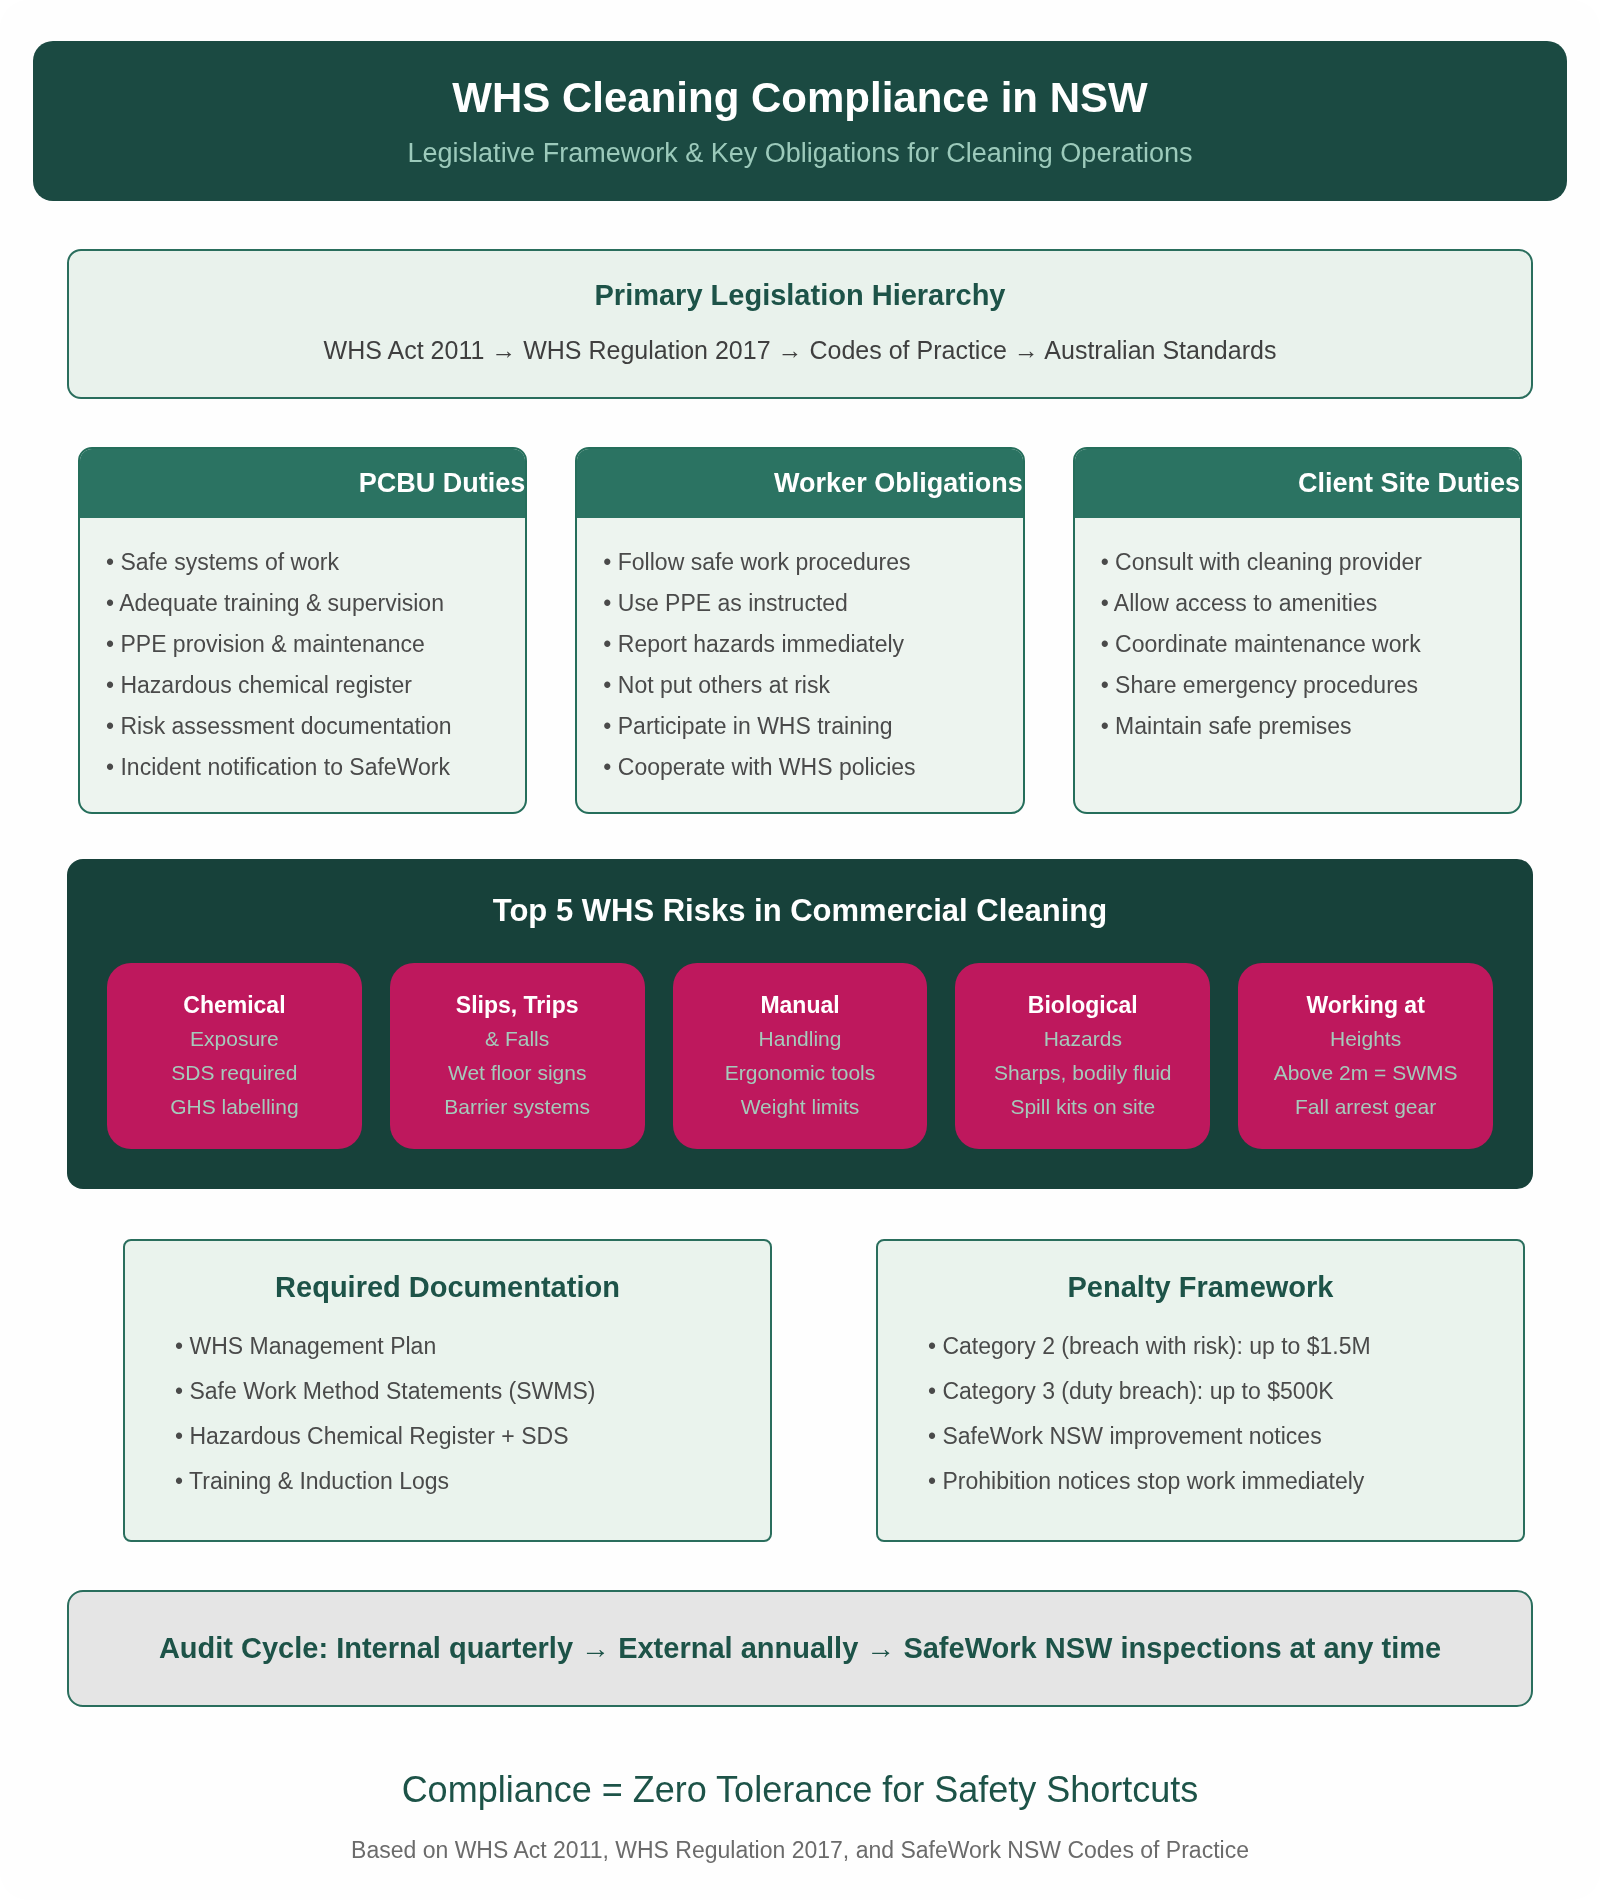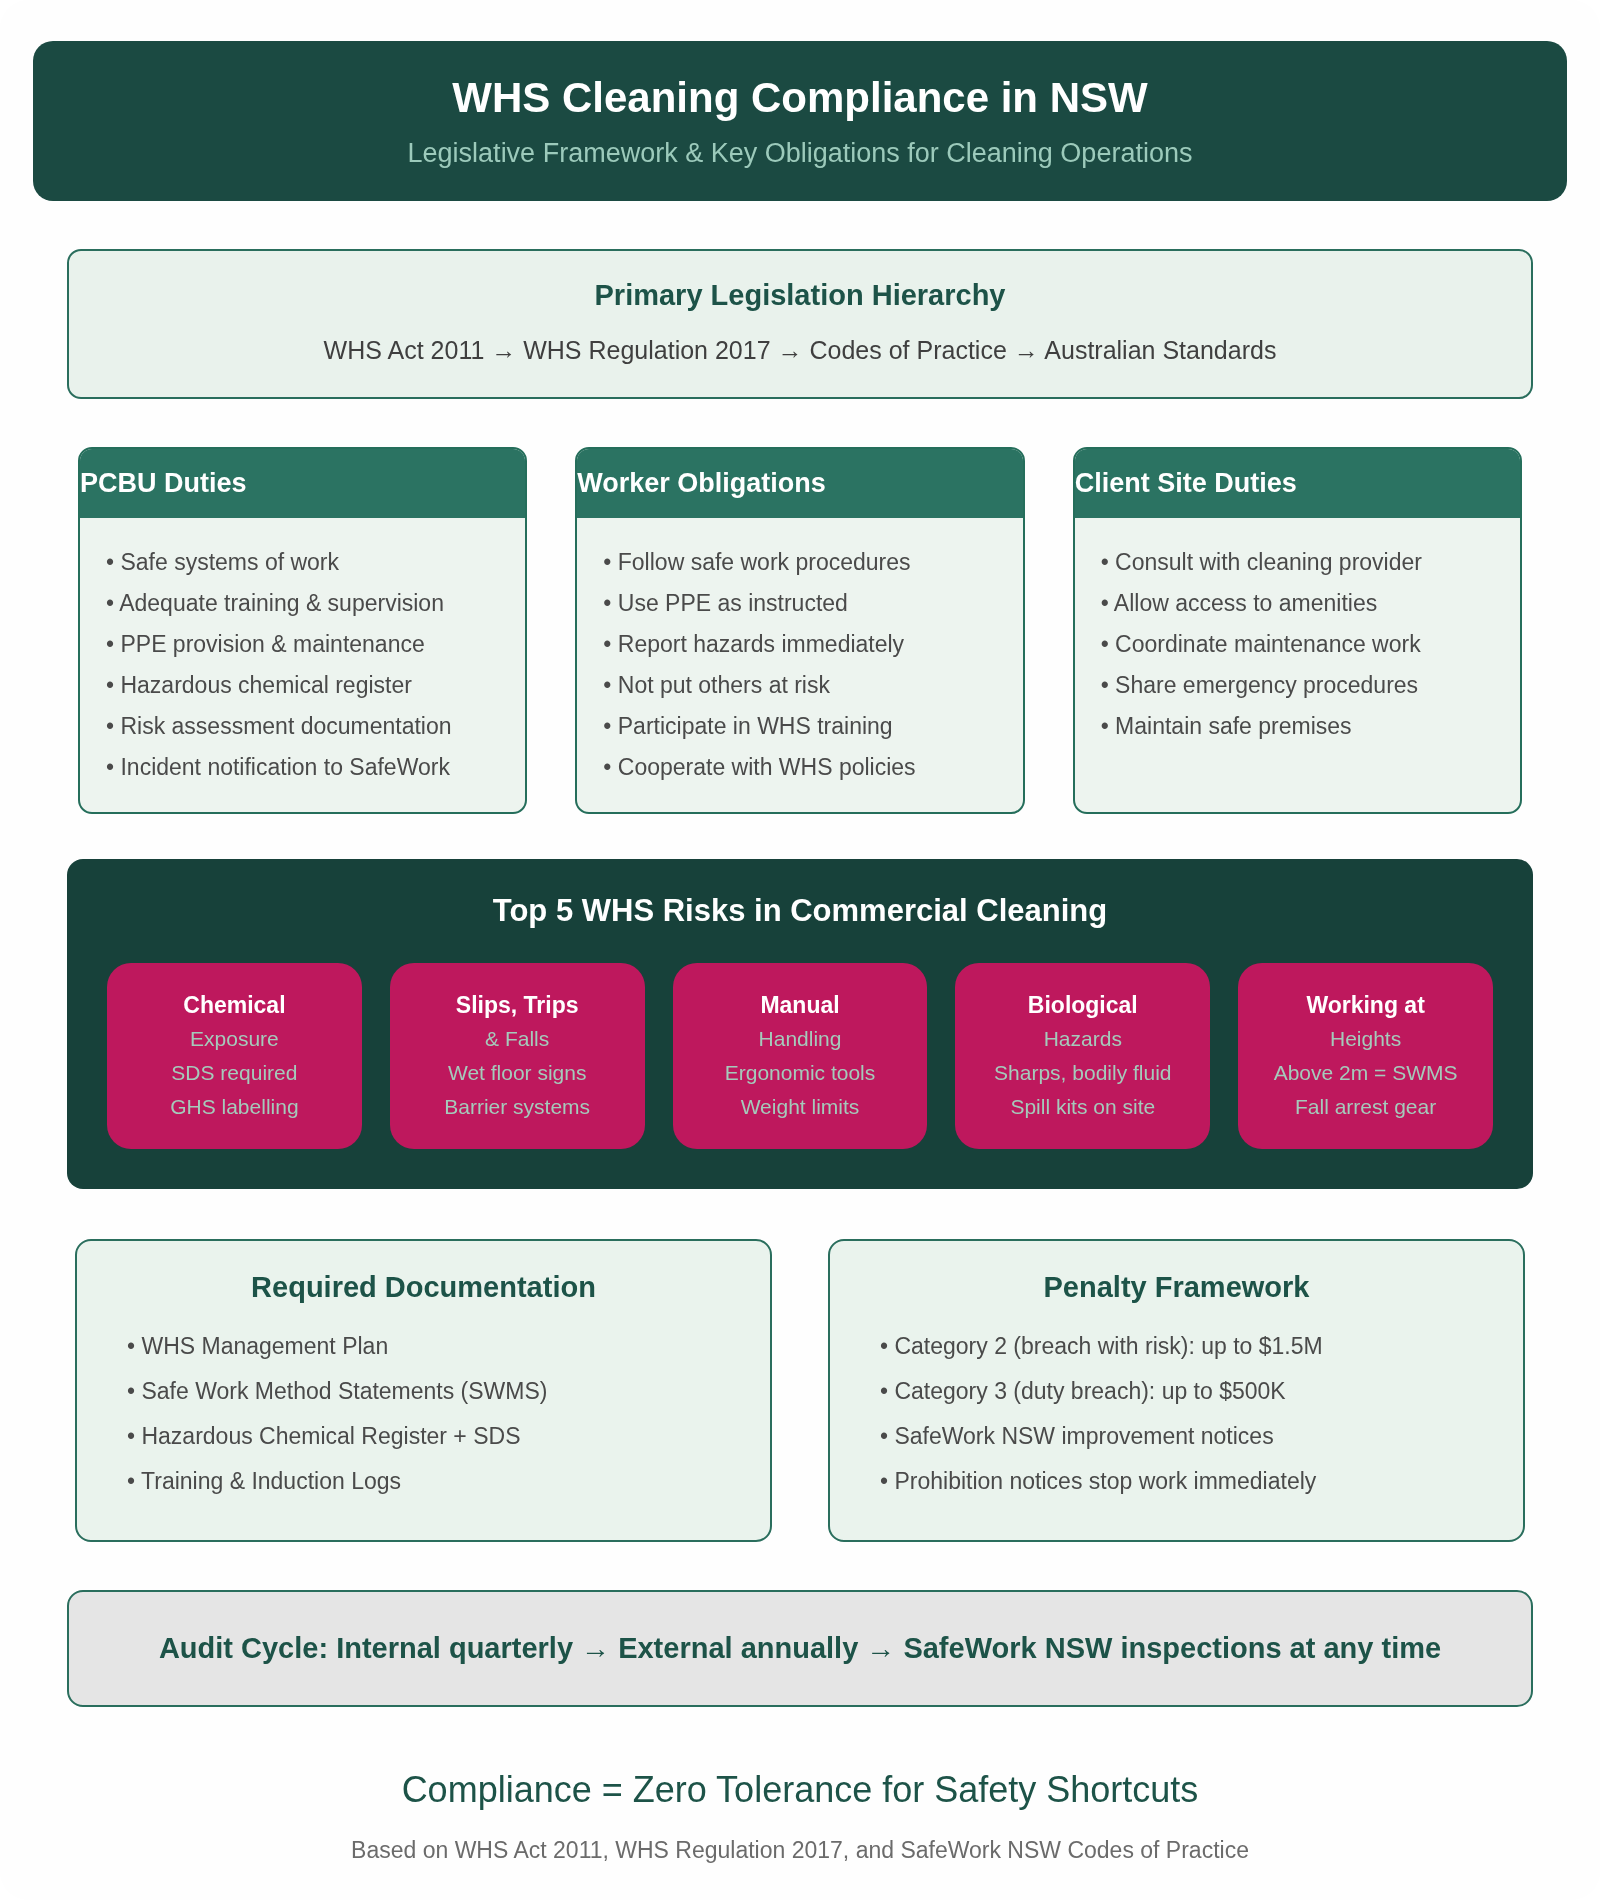--- a/index.html
+++ b/index.html
@@ -54,21 +54,21 @@
     border: 2px solid #256e5b;
     border-radius: 14px;
     background: #edf4ef;
     overflow: hidden;
   }
   .duty-head {
     background: #2b7362;
     color: #ffffff;
     font-weight: bold;
     font-size: 27px;
-    text-align: left;
+    text-align: right;
     padding: 19px 0;
   }
   ul.bullets {
     list-style: none;
     margin: 0;
     padding: 24px 10px 24px 26px;
   }
   ul.bullets li {
     font-size: 23px;
     color: #4a4a4a;
@@ -107,22 +107,23 @@
   
   .docs-row {
     display: grid;
     grid-template-columns: 1fr 1fr;
     gap: 56px;
     margin: 50px 75px 0;
   }
   .info-box {
     background: #eaf3ed;
     border: 2px solid #2a6e5d;
-    border-radius: 16px;
+    border-radius: 8px;
     padding: 30px 36px 36px;
+    margin-left: 48px;
   }
   .info-box .ib-title {
     text-align: center;
     color: #1d5348;
     font-size: 29px;
     font-weight: bold;
     margin-bottom: 20px;
   }
   .info-box ul.bullets { padding: 0 0 0 14px; }
   .info-box ul.bullets li { padding: 9px 0; }

